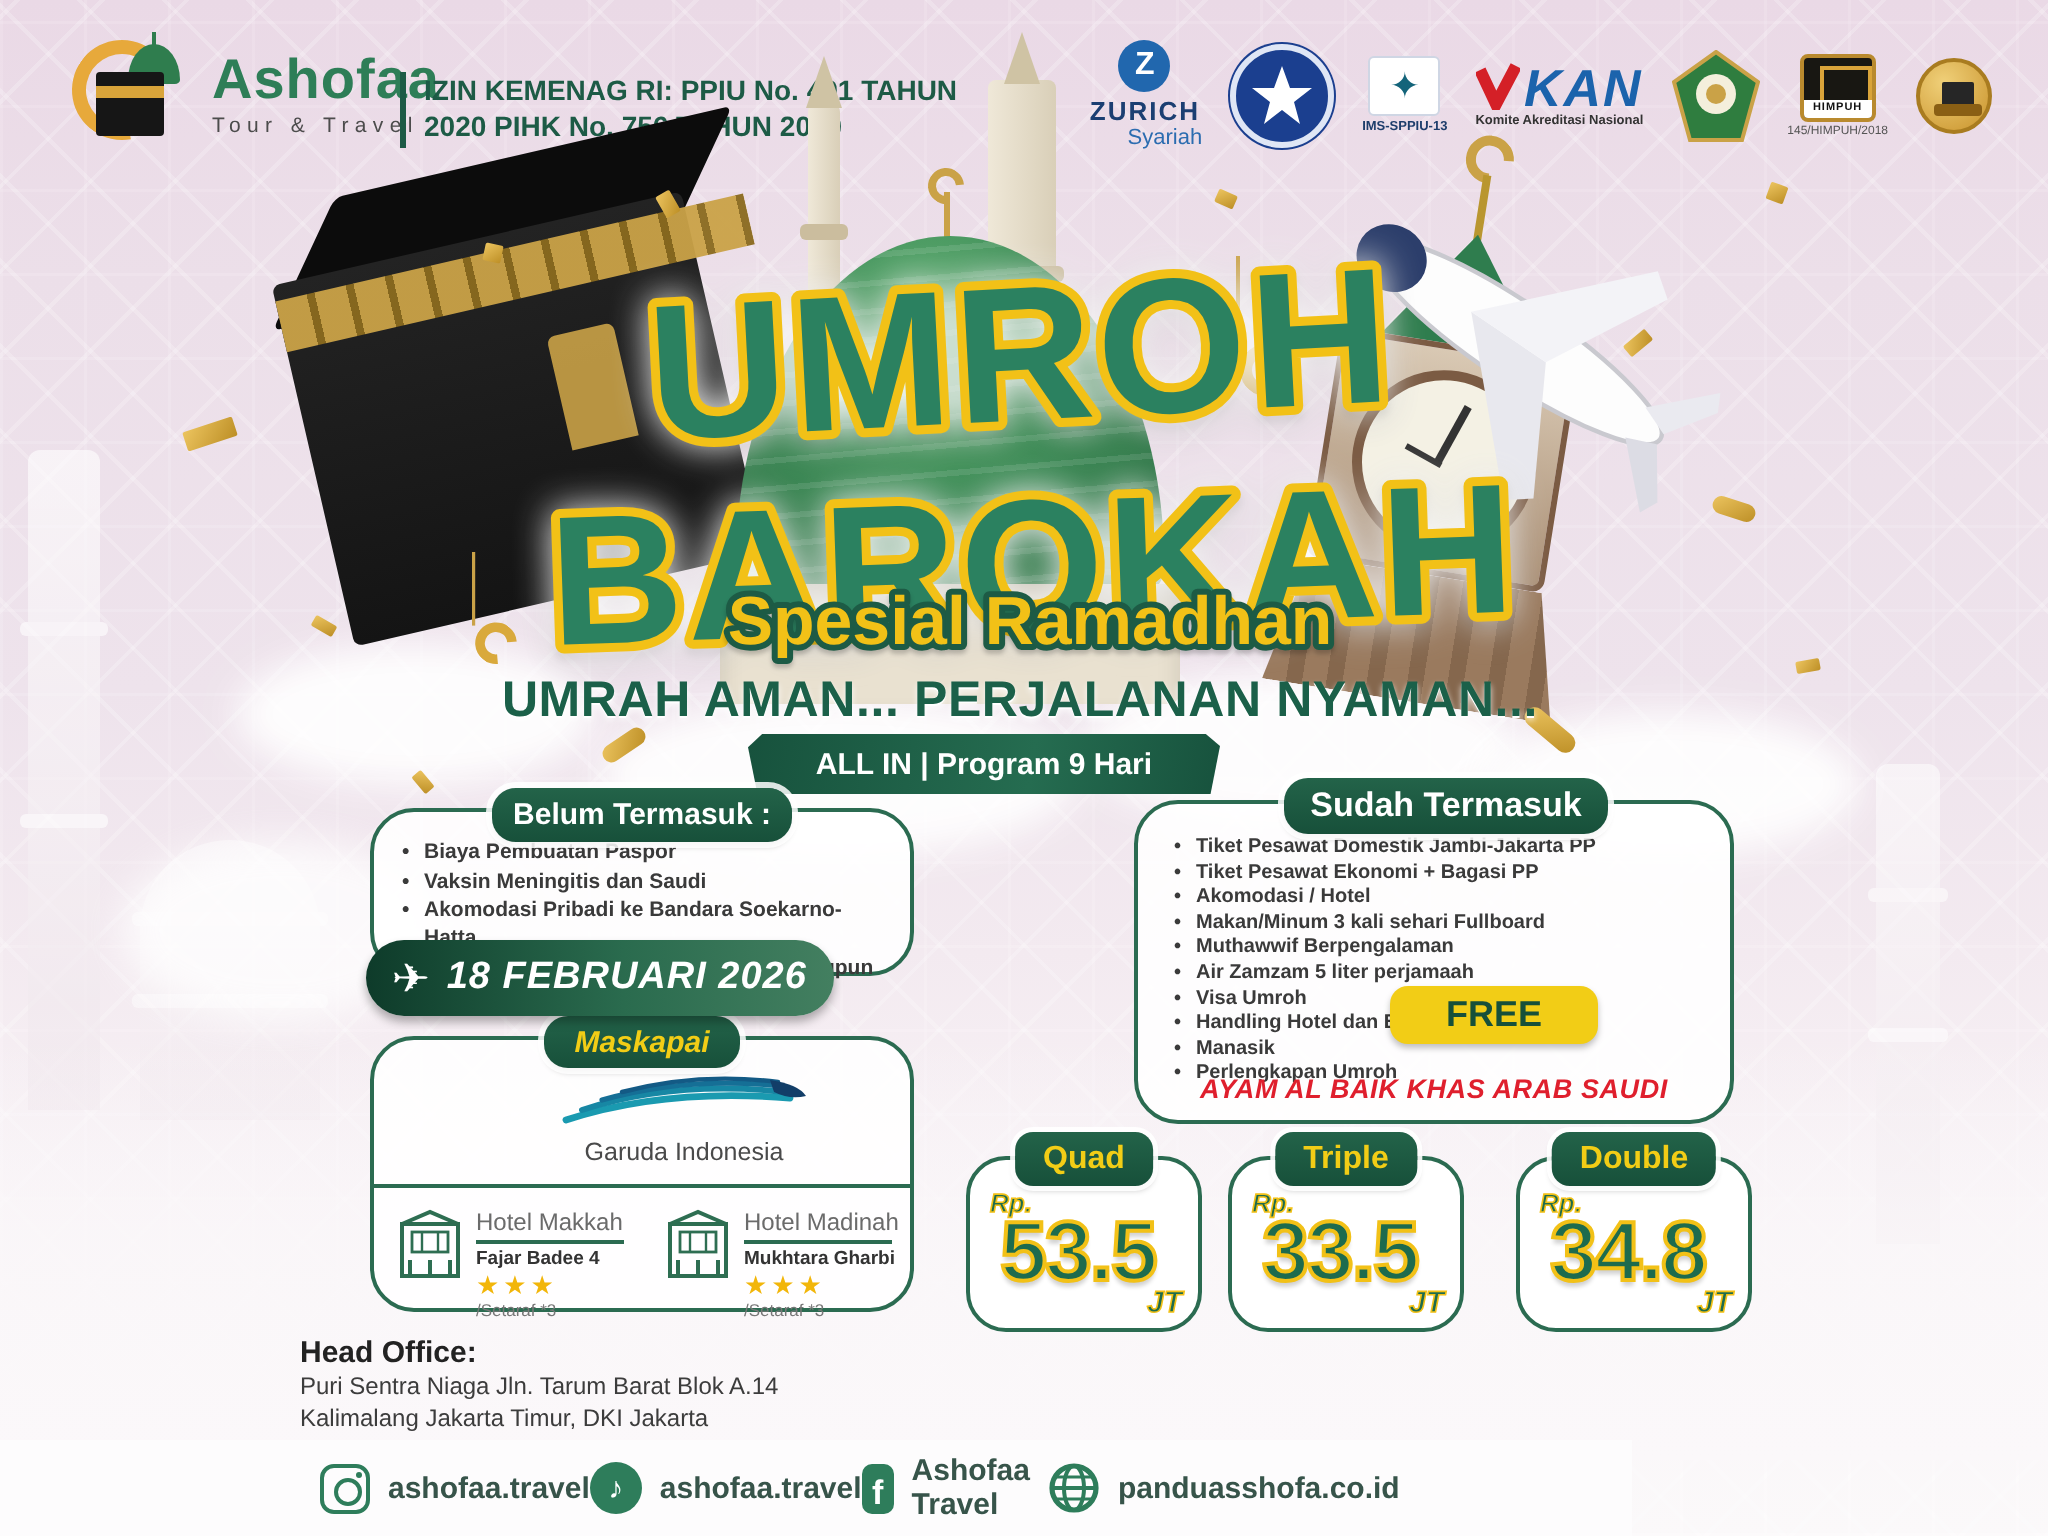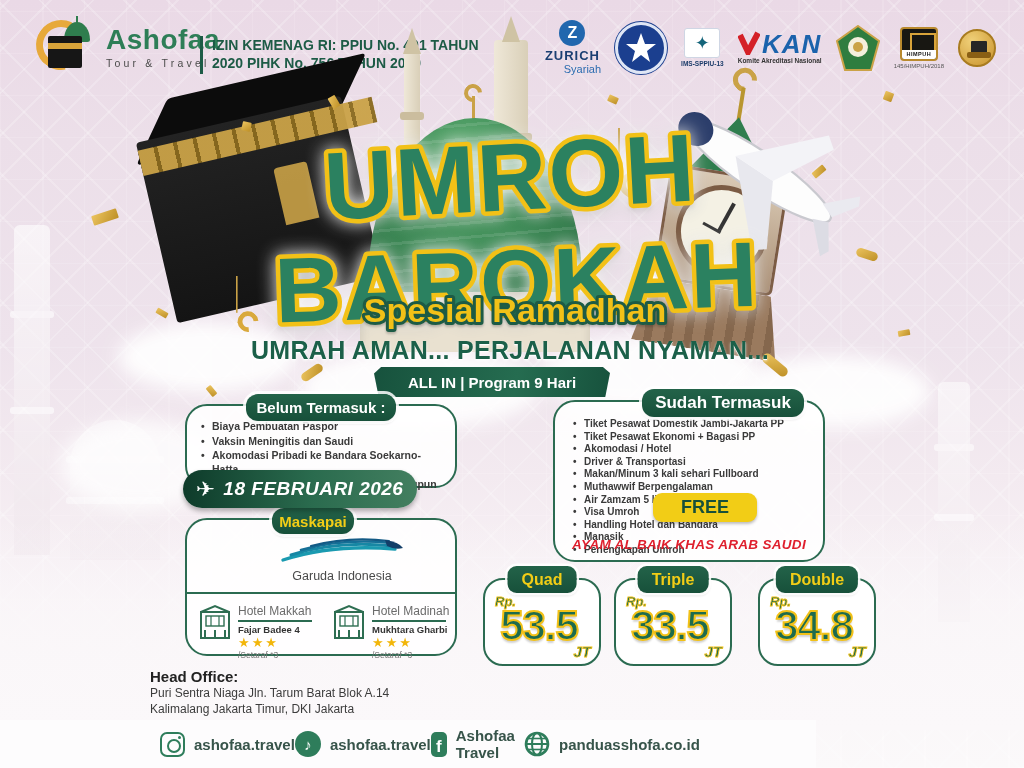--- a/index.html
+++ b/index.html
@@ -145,21 +145,21 @@
   .garuda-name { font-size:12.5px; color:#4a4a4a; margin-top:1px; }
   .mask-div { position:absolute; left:0; right:0; top:72px; height:2px; background:#2b6b51; }
   .hotels { position:absolute; left:0; right:0; top:78px; display:flex; }
   .hotel { flex:1; display:flex; padding:6px 4px 0 12px; gap:7px; }
   .hotel-info { display:flex; flex-direction:column; }
   .hotel-city { font-size:12px; color:#6b6b6b; }
   .hotel-line { width:74px; height:1.5px; background:#2b6b51; margin:2px 0; }
   .hotel-name { font-size:9.5px; font-weight:bold; color:#333; }
   .hotel-stars { font-size:13px; color:#f2b60a; letter-spacing:2px; line-height:1.2; }
   .hotel-equiv { font-size:8.5px; color:#777; }
-  .inc-card { left:553px; top:400px; width:272px; height:162px; }
+  .inc-card { left:567px; top:400px; width:300px; height:162px; }
   .inc-list { padding:16px 8px 0 16px; }
   .inc-list li { font-size:10px; line-height:1.26; }
   .free-badge { position:absolute; right:66px; bottom:38px; background:#f2cd16; color:#17503a;
     font-size:18px; font-weight:bold; padding:4px 28px; border-radius:9px; z-index:8;
     box-shadow:0 2px 3px rgba(0,0,0,.25); }
   .free-note { position:absolute; left:0; right:0; bottom:8px; text-align:center;
     font-size:13.5px; font-weight:bold; font-style:italic; color:#df1f2d; letter-spacing:.3px; }
 
   
   .price-card { position:absolute; top:578px; width:118px; height:88px; background:rgba(255,255,255,.95);
@@ -362,21 +362,21 @@
       <li>Akomodasi Pribadi ke Bandara Soekarno-Hatta</li>
       <li>Perubahan Kebijakan dari Indonesia ataupun Saudi yang berdampak kenaikan harga</li>
     </ul>
   </div>
 
   <div class="date-pill">
     <span class="date-plane">✈</span>
     <span class="date-text">18 FEBRUARI 2026</span>
   </div>
 
-  <div class="pill" style="left:272px; top:508px; width:82px; height:26px; font-size:15px; color:#f2cd16;">Maskapai</div>
+  <div class="pill" style="left:272px; top:508px; width:98px; height:26px; font-size:15px; color:#f2cd16;font-style:italic;">Maskapai</div>
   <div class="card maskapai-card">
     <div class="garuda-wrap">
       <svg width="130" height="34" viewBox="0 0 130 34">
         <path d="M6 26 Q55 10 118 15" fill="none" stroke="#1a9ab0" stroke-width="3.4" stroke-linecap="round"></path>
         <path d="M14 21 Q60 6 116 12" fill="none" stroke="#1787a4" stroke-width="3" stroke-linecap="round"></path>
         <path d="M24 16 Q66 4 114 9" fill="none" stroke="#156f96" stroke-width="2.6" stroke-linecap="round"></path>
         <path d="M34 12 Q72 2 112 7" fill="none" stroke="#135a85" stroke-width="2.2" stroke-linecap="round"></path>
         <path d="M108 6 Q122 8 126 14 Q118 16 110 12 Z" fill="#123e68"></path>
       </svg>
       <div class="garuda-name">Garuda Indonesia</div>
@@ -423,21 +423,20 @@
       </div>
     </div>
   </div>
 
   <div class="pill" style="left:642px; top:389px; width:162px; height:28px; font-size:17px;">Sudah Termasuk</div>
   <div class="card inc-card">
     <ul class="bullets inc-list">
       <li>Tiket Pesawat Domestik Jambi-Jakarta PP</li>
       <li>Tiket Pesawat Ekonomi + Bagasi PP</li>
       <li>Akomodasi / Hotel</li>
-      <li>Driver &amp; Transportasi</li>
       <li>Makan/Minum 3 kali sehari Fullboard</li>
       <li>Muthawwif Berpengalaman</li>
       <li>Air Zamzam 5 liter perjamaah</li>
       <li>Visa Umroh</li>
       <li>Handling Hotel dan Bandara</li>
       <li>Manasik</li>
       <li>Perlengkapan Umroh</li>
     </ul>
     <div class="free-badge">FREE</div>
     <div class="free-note">AYAM AL BAIK KHAS ARAB SAUDI</div>

